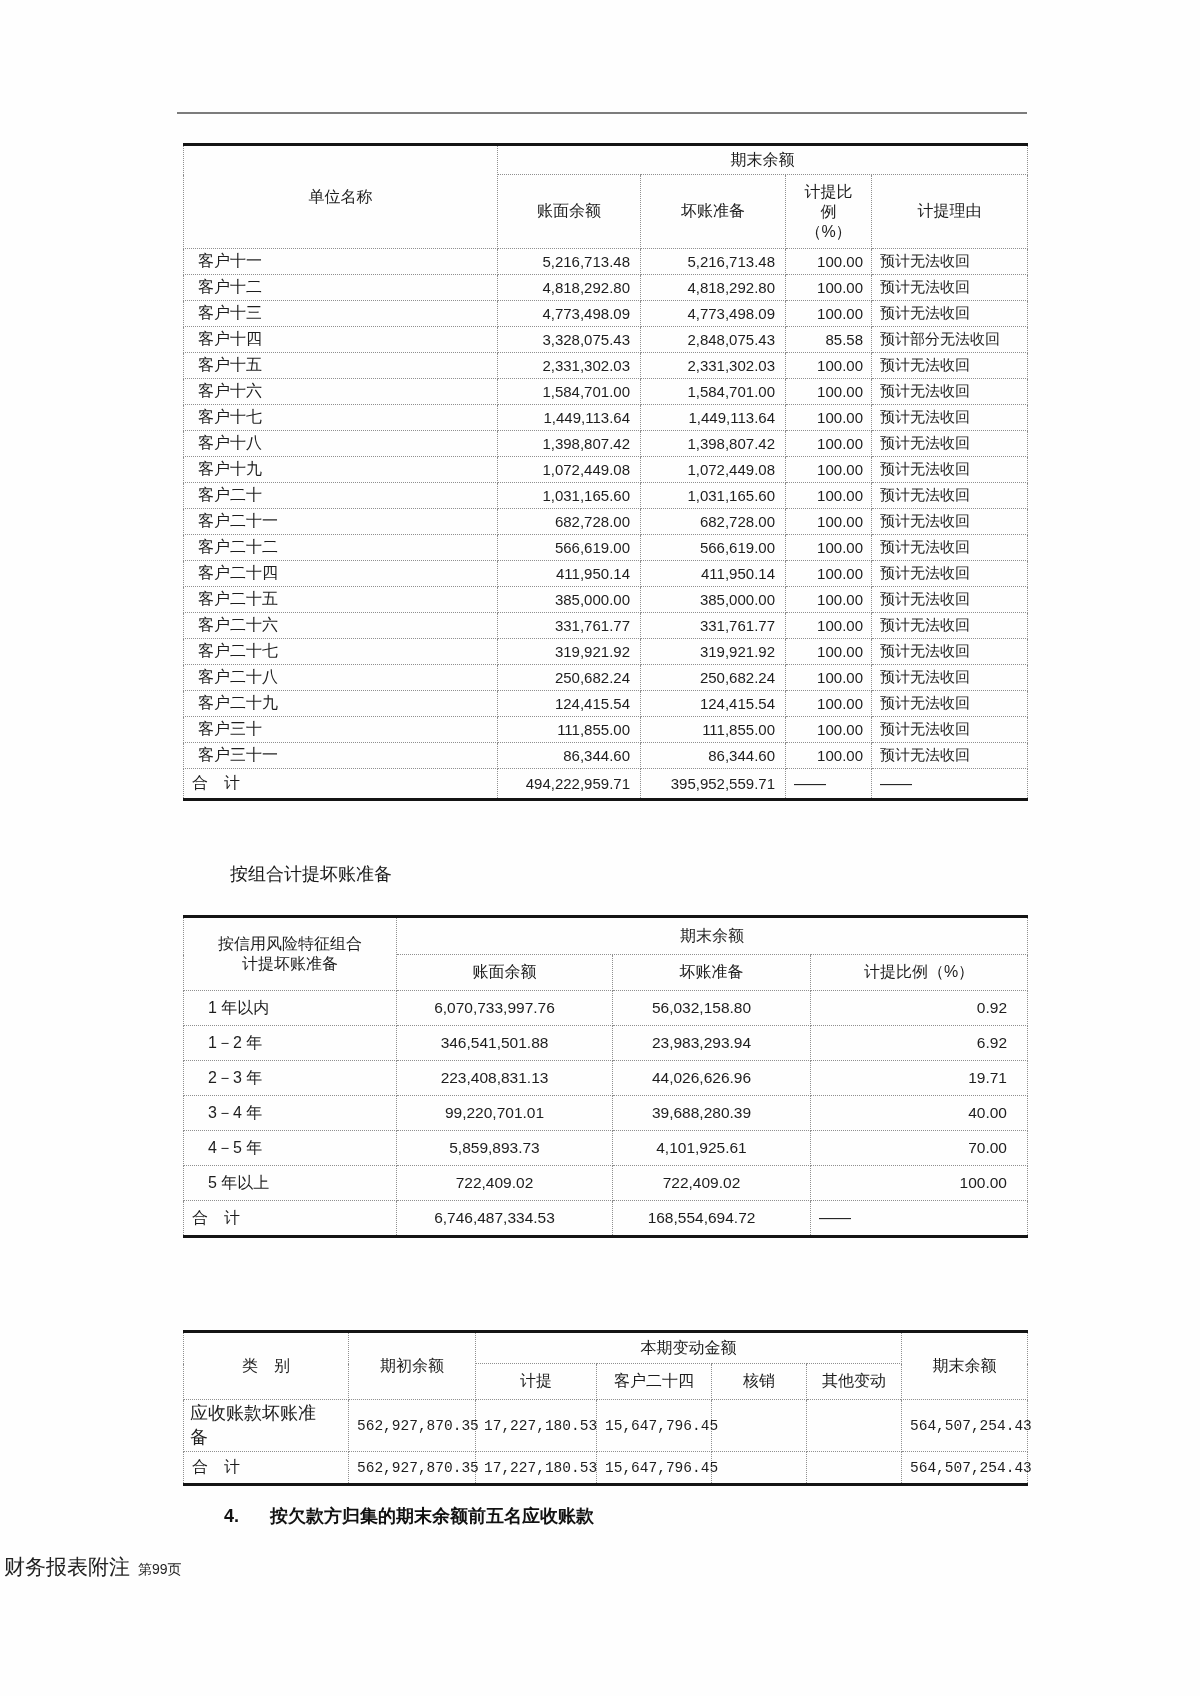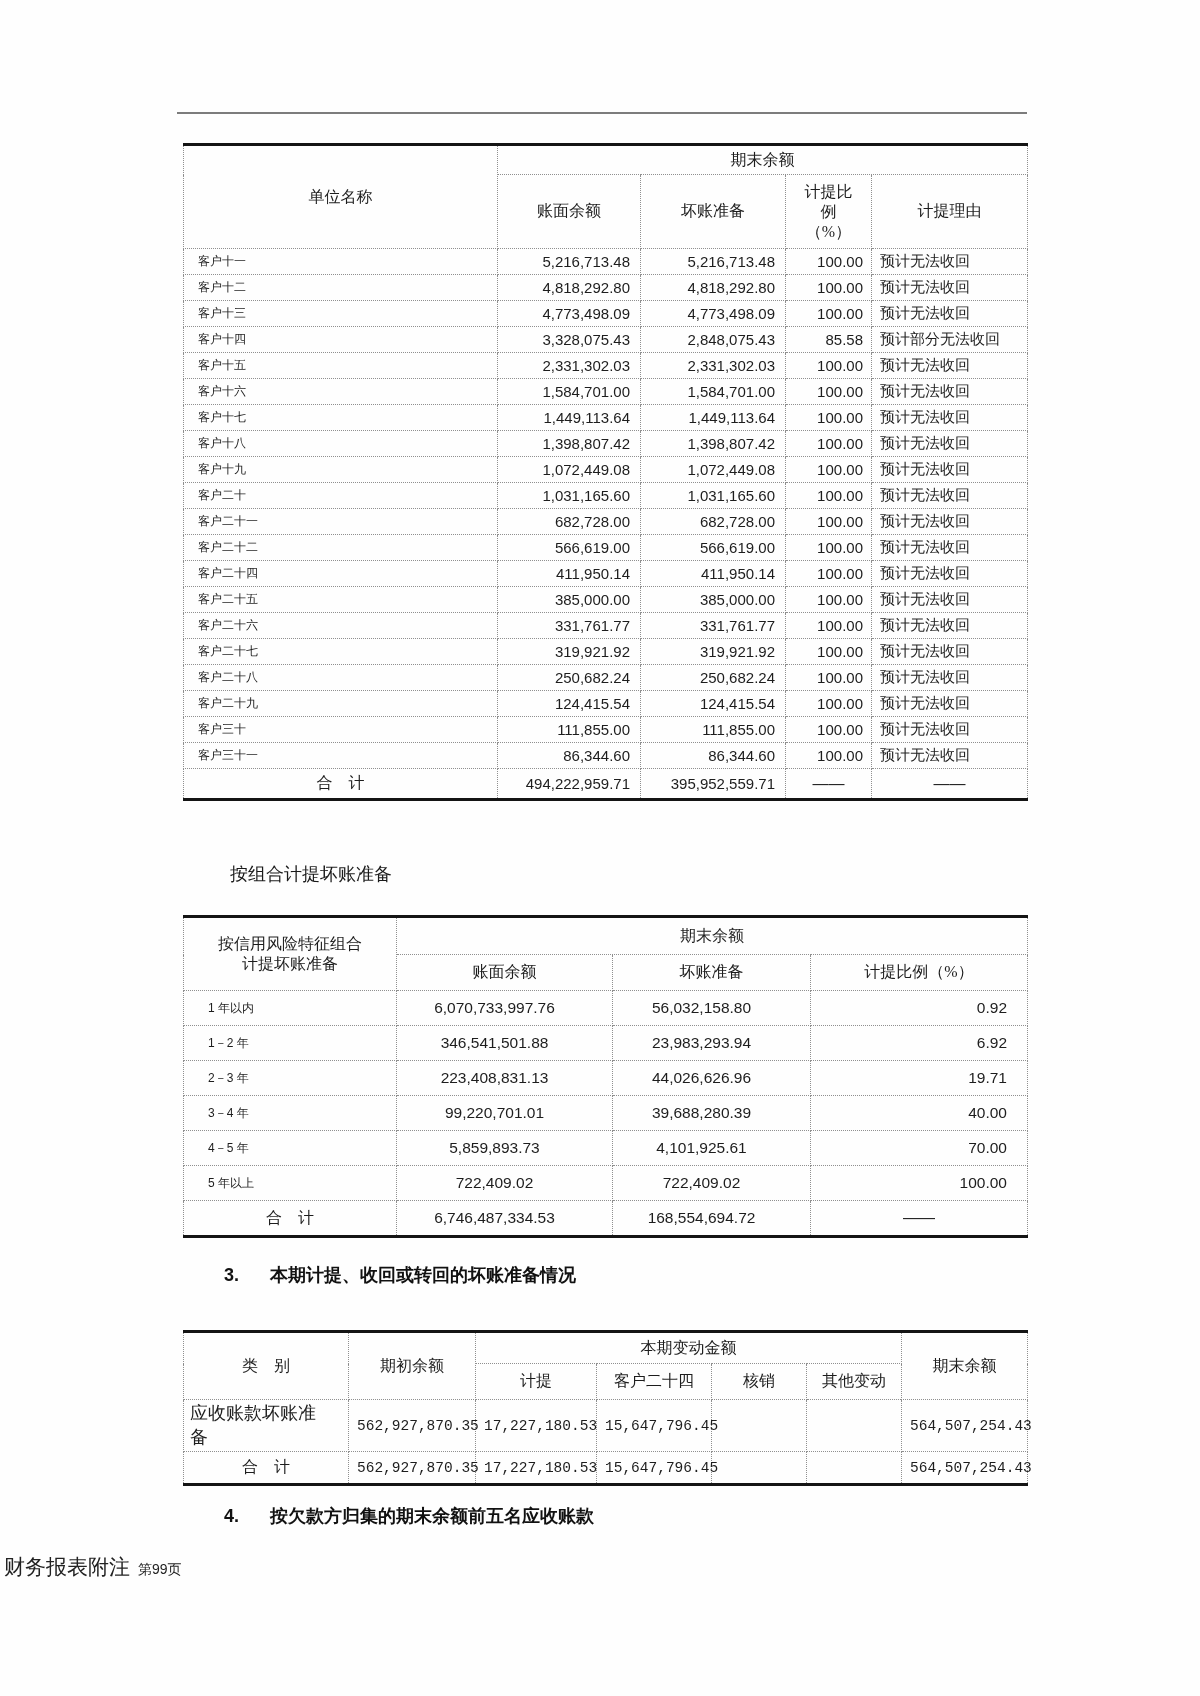--- a/index.html
+++ b/index.html
@@ -3,27 +3,27 @@
 <meta charset="utf-8">
 <style>
   html,body{margin:0;padding:0;background:#ffffff;}
   body{width:1200px;height:1696px;font-family:"Liberation Sans","DejaVu Sans",sans-serif;color:#1d1d1d;}
   .page{position:relative;width:1200px;height:1696px;background:#fefefe;overflow:hidden;}
   .header-rule{position:absolute;left:177px;top:112px;width:850px;height:2px;background:#7c7c7c;}
   .abs{position:absolute;left:183px;width:844px;}
   table{border-collapse:collapse;table-layout:fixed;width:844px;}
   .t-outer{border-top:3px solid #141414;border-bottom:3px solid #141414;}
   td,th{border:1px dotted #8f8f8f;font-weight:normal;font-size:16px;padding:0 8px;vertical-align:middle;box-sizing:border-box;}
-  th{text-align:center;font-family:Liberation Serif, serif;}
+  th{text-align:center;}
   .preline{white-space:pre-line;line-height:1.25;}
   .num{text-align:right;font-size:15px;padding-right:10px;font-family:"Liberation Sans",sans-serif;}
-  .name{text-align:left;padding-left:14px;font-size:12px;}
+  .name{text-align:left;padding-left:14px;font-size:16px;}
   .reason{text-align:left;padding-left:8px;font-size:15px;}
   .ratio{text-align:right;padding-right:8px;font-size:15px;}
-  .center{text-align:center;}
+  .center{}
   
   .t1 tr.data{height:26px;}
   .t1 tr.h1{height:30px;}
   .t1 tr.h2{height:74px;}
   .t1 tr.total{height:31px;}
   
   .t2 tr.h1{height:38px;}
   .t2 tr.h2{height:36px;}
   .t2 tr.data{height:35px;}
   .t2 tr.total{height:36px;}
@@ -318,23 +318,20 @@
         <tr class="total">
           <td class="center">合　计</td>
           <td class="num">6,746,487,334.53</td>
           <td class="num">168,554,694.72</td>
           <td class="center">——</td>
         </tr>
       </tbody>
     </table>
   </div>
 
-  <div class="abs sec-head" style="top:1263px;left:224px;">
-    <span class="sec-num">3.</span><span>本期计提、收回或转回的坏账准备情况</span>
-  </div>
 
   <div class="abs" style="top:1330px;">
     <table class="t3 t-outer">
       <colgroup>
         <col style="width:165px">
           <col style="width:127px">
           <col style="width:121px">
           <col style="width:115px">
           <col style="width:95px">
           <col style="width:95px">

